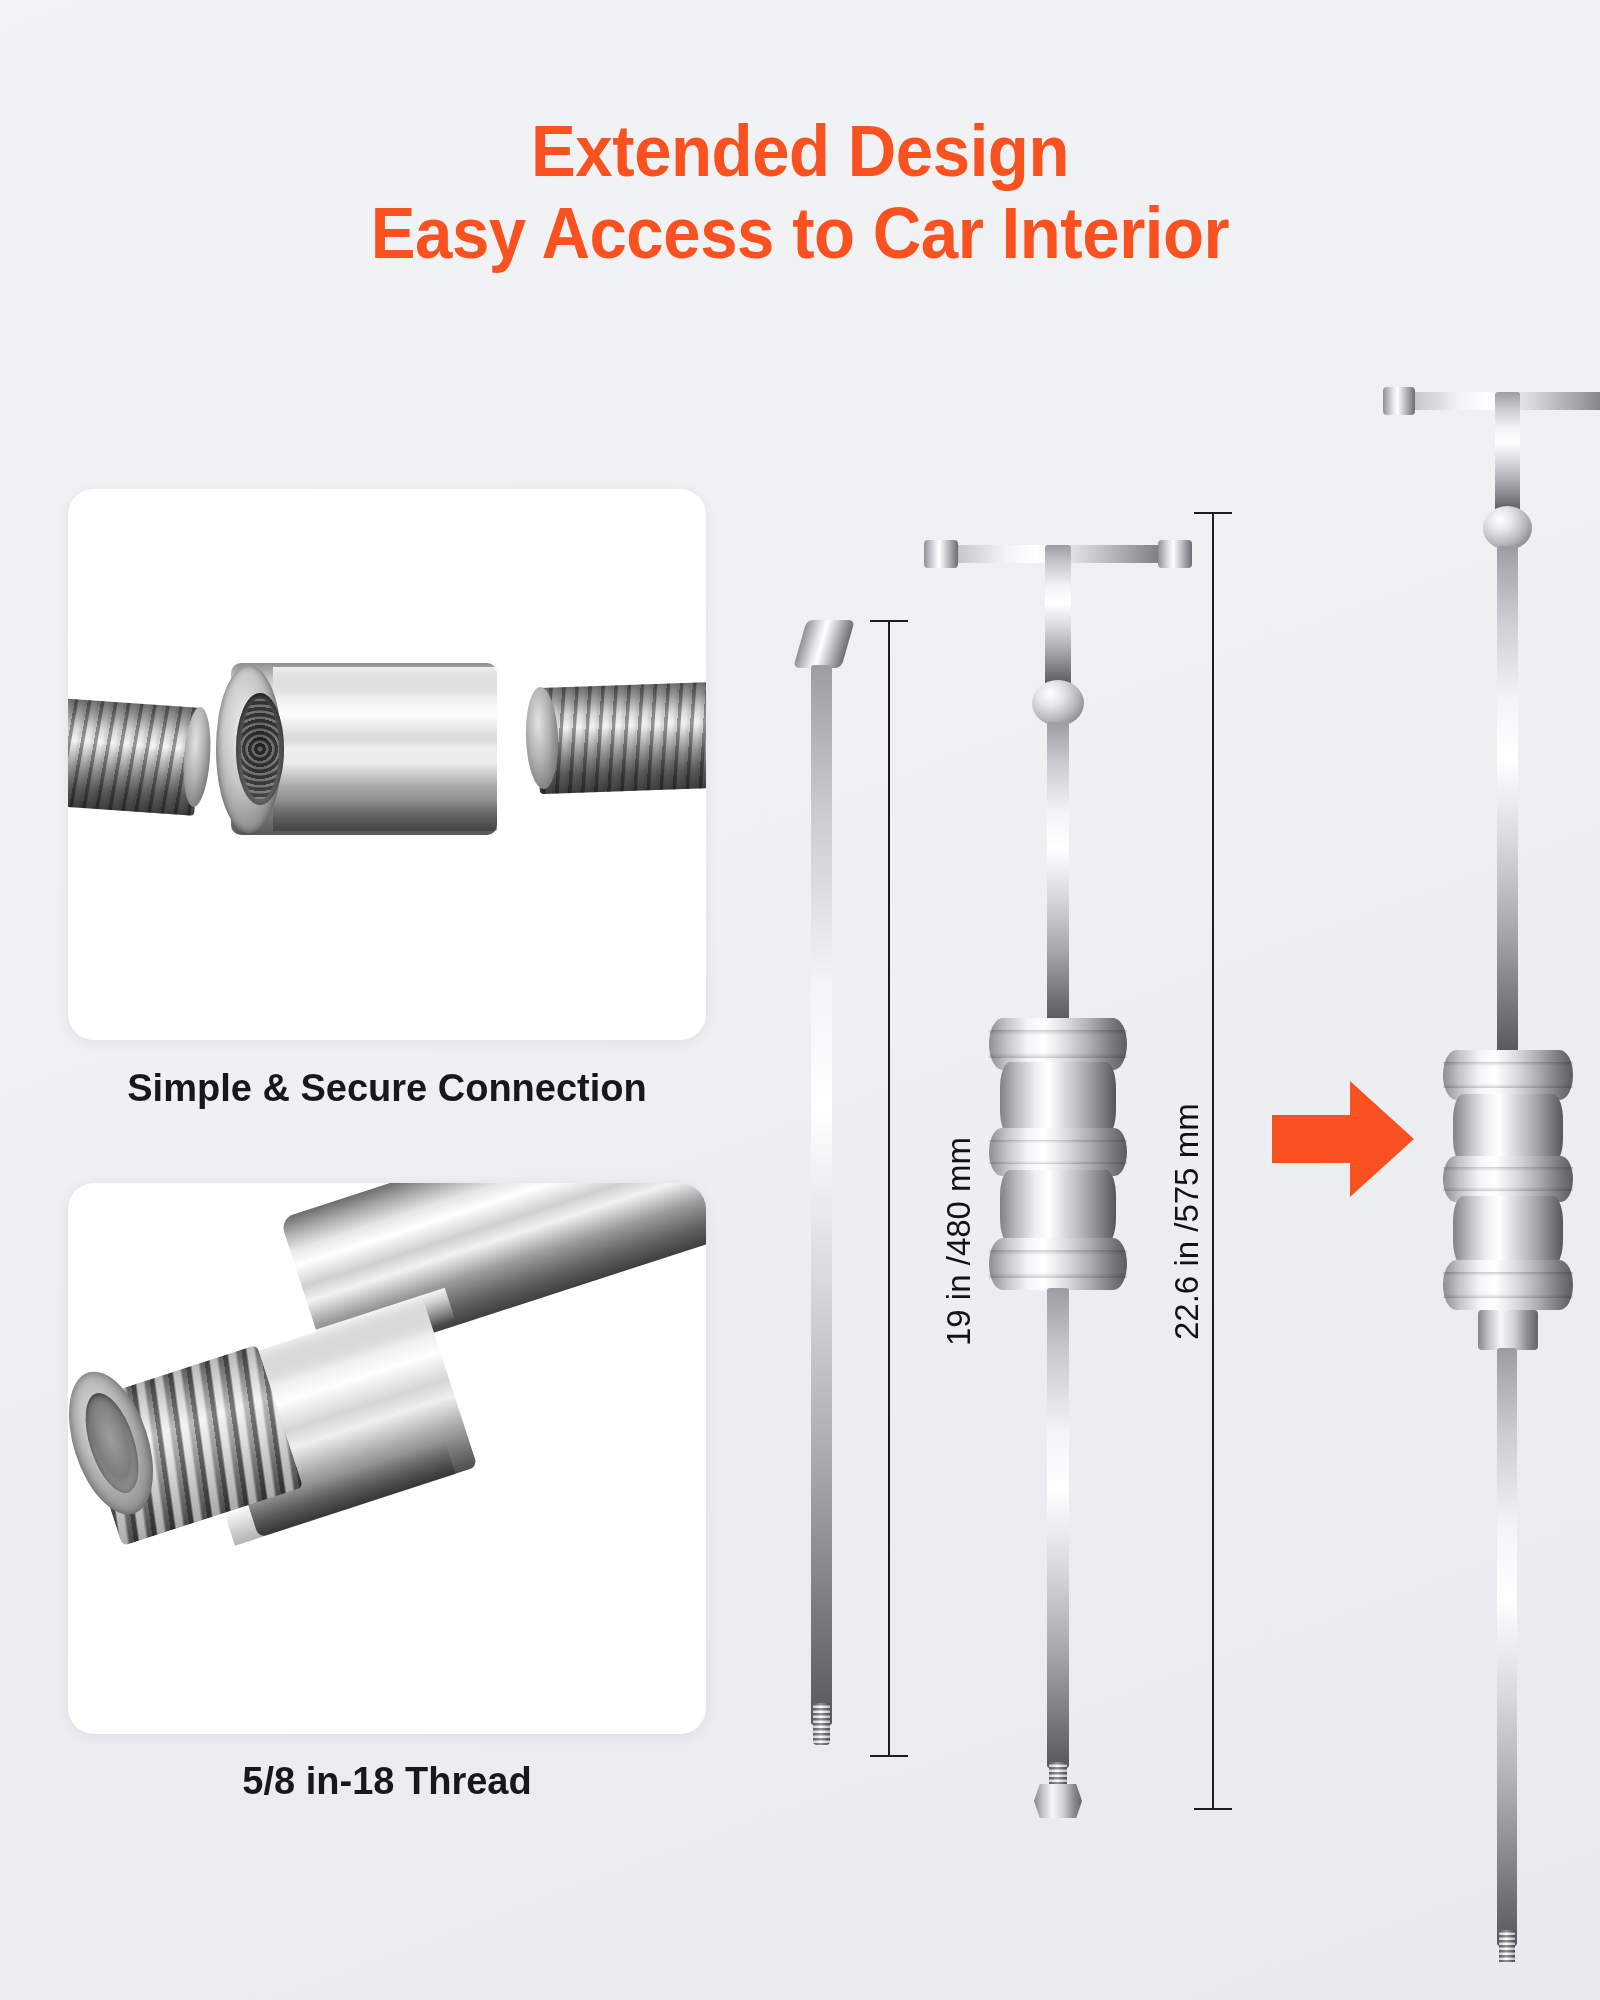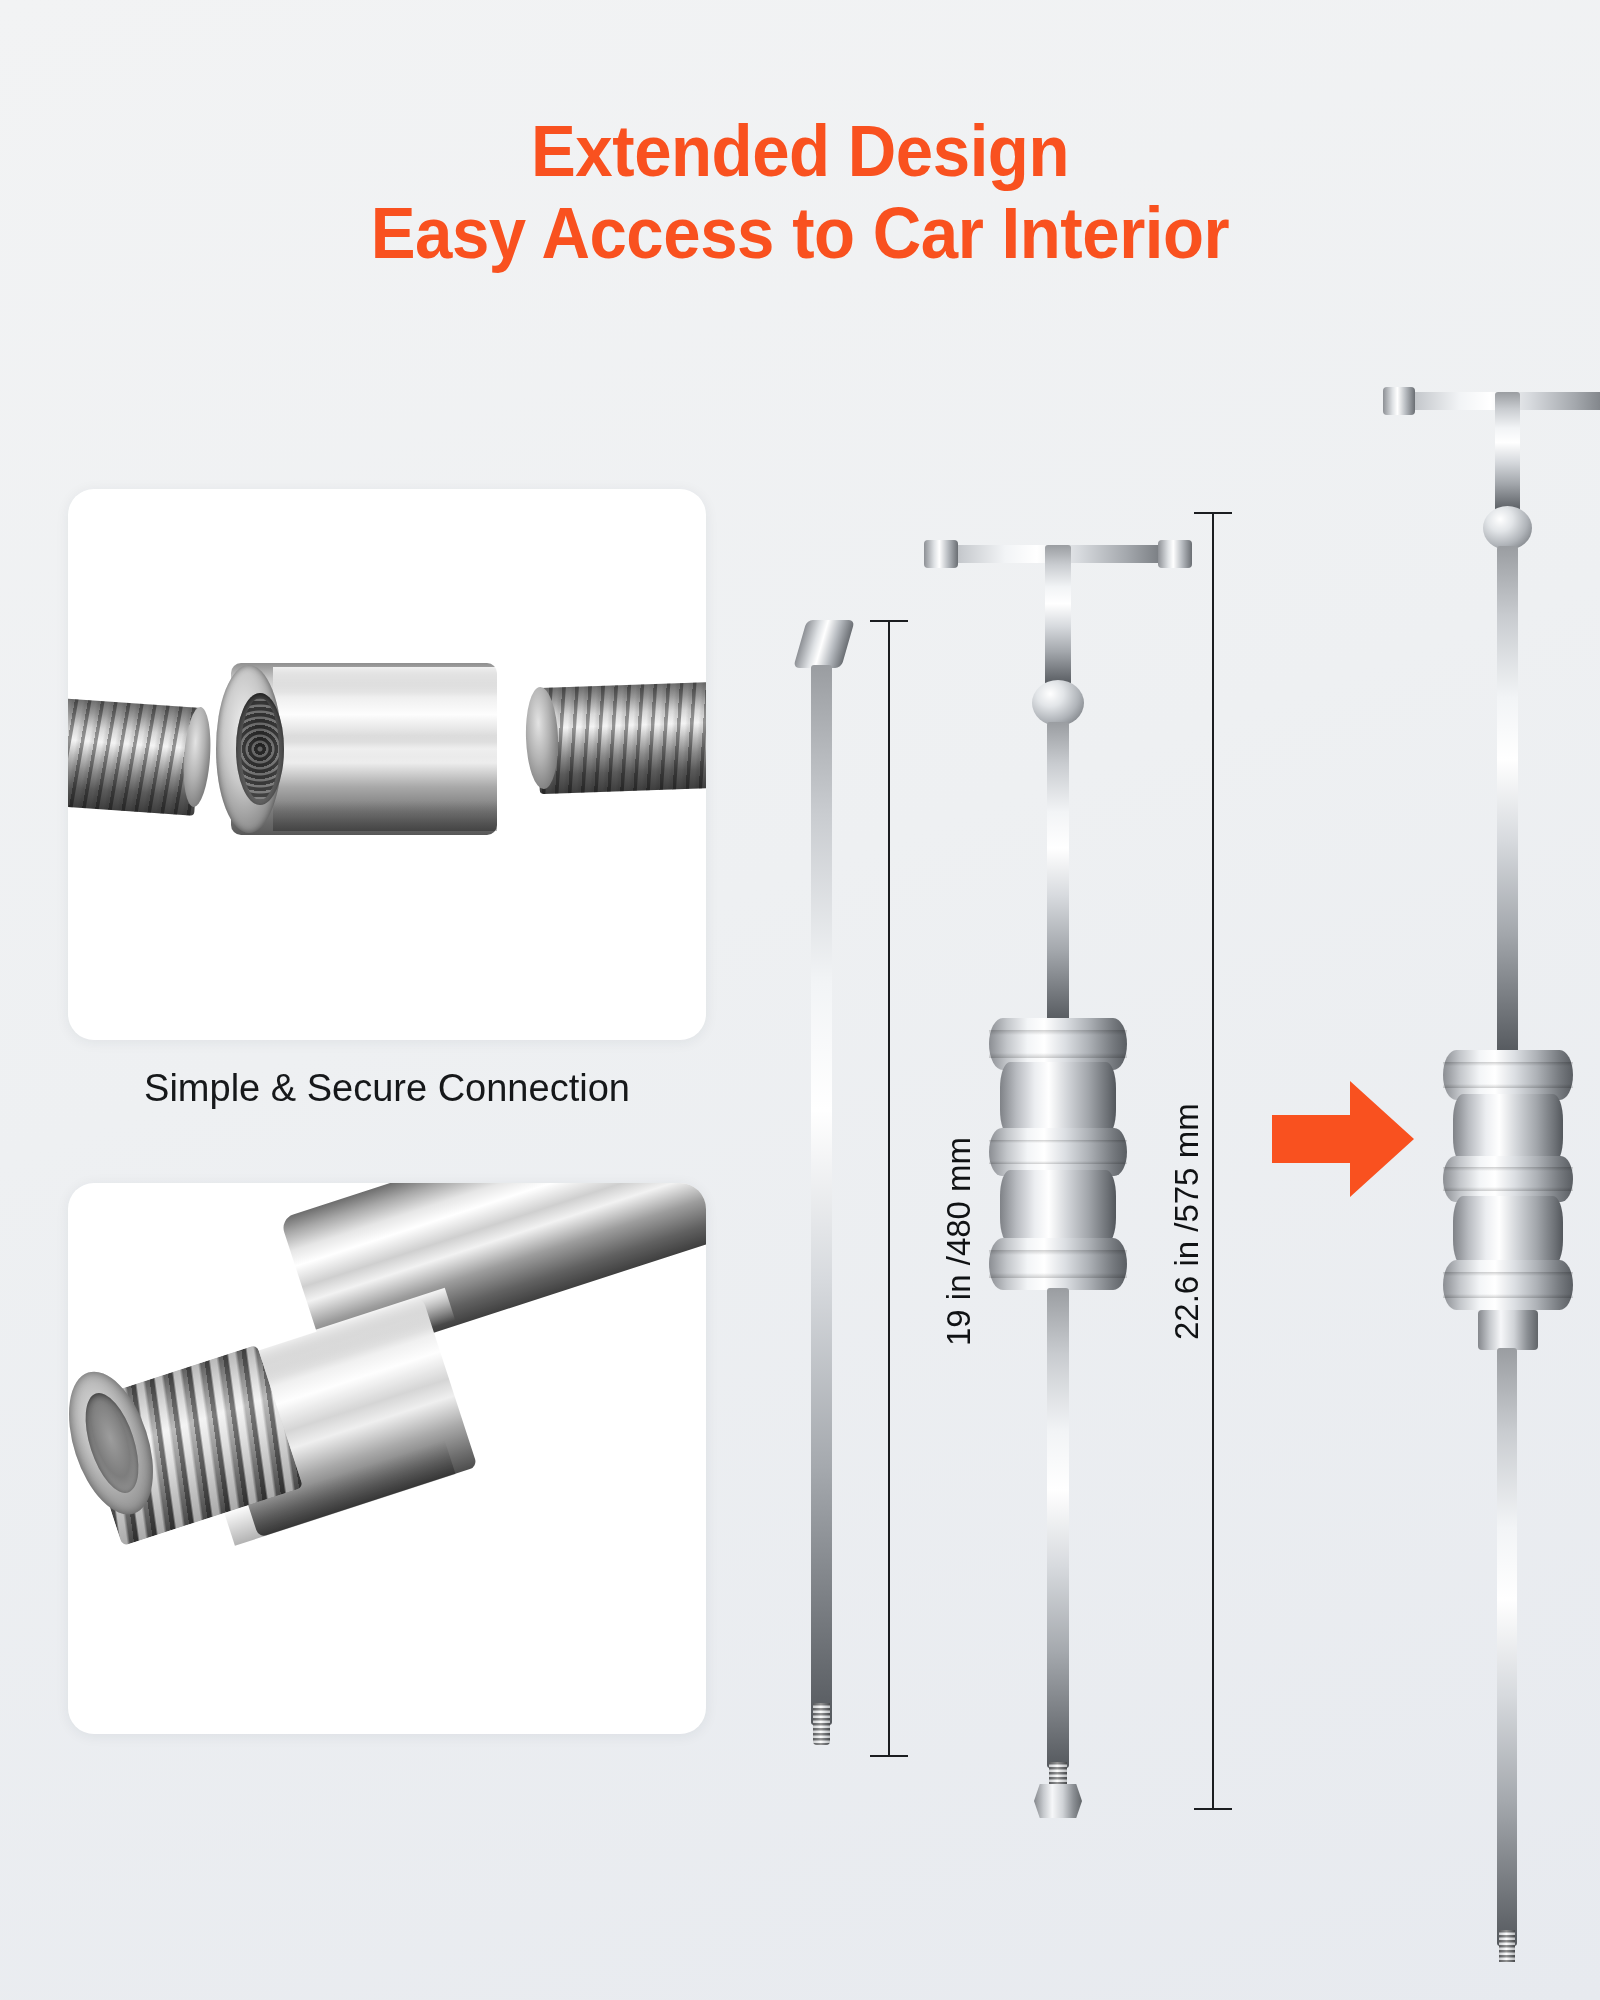--- a/index.html
+++ b/index.html
@@ -25,21 +25,21 @@
   .card{
     position:absolute;background:#ffffff;border-radius:26px;
     overflow:hidden;
     box-shadow:0 2px 14px rgba(30,40,60,.07);
   }
   #card1{left:68px;top:489px;width:638px;height:551px;}
   #card2{left:68px;top:1183px;width:638px;height:551px;}
 
   .caption{
     position:absolute;width:638px;left:68px;text-align:center;
-    color:#16181a;font-size:38px;font-weight:400;
+    color:#16181a;font-size:38px;font-weight:700;
   }
   #cap1{top:1067px;}
   #cap2{top:1760px;}
 
   
   .ph{position:absolute;inset:0;}
   .stud{
     position:absolute;border-radius:4px;
     background:
       linear-gradient(to bottom,
@@ -230,20 +230,21 @@
 
       <div class="bignut" style="left:152px;top:110px;width:230px;height:178px;transform:rotate(-18deg);transform-origin:100% 50%;border-radius:8px;"></div>
       <div style="position:absolute;left:150px;top:104px;width:232px;height:34px;transform:rotate(-18deg);transform-origin:100% 50%;background:linear-gradient(to bottom,rgba(255,255,255,.9),rgba(255,255,255,0));"></div>
       <div style="position:absolute;left:150px;top:256px;width:232px;height:36px;transform:rotate(-18deg);transform-origin:100% 50%;background:linear-gradient(to top,rgba(0,0,0,.30),rgba(0,0,0,0));"></div>
 
       <div class="bigthread" style="left:22px;top:158px;width:190px;height:150px;transform:rotate(-18deg);transform-origin:100% 50%;border-radius:6px;"></div>
       <div class="bigface" style="left:6px;top:186px;width:74px;height:148px;transform:rotate(-18deg);"></div>
       <div style="position:absolute;left:22px;top:208px;width:44px;height:104px;border-radius:50%;transform:rotate(-18deg);background:radial-gradient(ellipse at 50% 45%,#9d9d9d 0%,#7d7d7d 50%,#adadad 100%);box-shadow:inset 0 2px 6px rgba(0,0,0,.6);"></div>
     </div>
   </div>
+  <div class="caption" id="cap2">5/8 in-18 Thread</div>
 
   <div>
 
     <div class="tip" style="position:absolute;left:800px;top:620px;width:48px;height:48px;border-radius:6px;transform:skewX(-16deg);"></div>
 
     <div class="rodh" style="left:811px;top:665px;width:21px;height:1060px;"></div>
 
     <div class="thrsm" style="left:813px;top:1703px;width:17px;height:42px;border-radius:0 0 4px 4px;"></div>
   </div>
 

